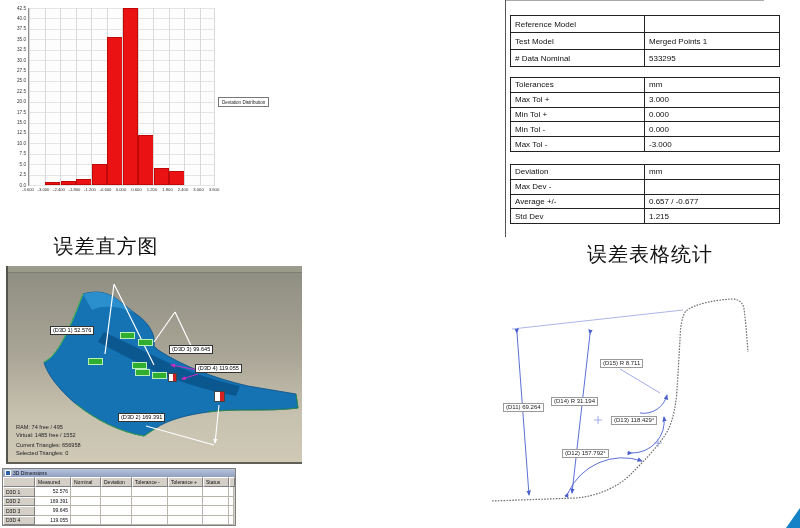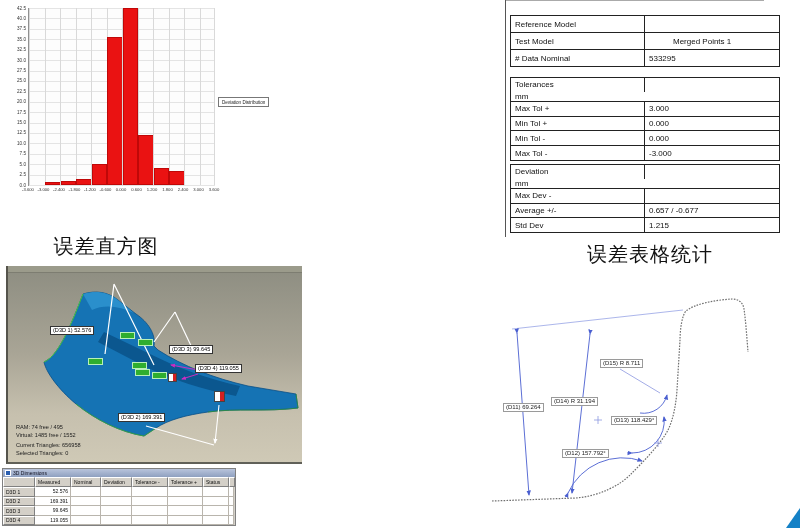--- a/index.html
+++ b/index.html
@@ -24,21 +24,21 @@
            font-family:"Liberation Serif",serif;}
   #cap-hist{left:0;top:233px;width:212px;}
   #cap-stats{left:558px;top:241px;width:184px;}
 
   
   #report{left:505px;top:0;width:295px;height:240px;}
   #report .vline{position:absolute;left:0;top:0;width:1px;height:237px;background:#555;}
   #report .topline{position:absolute;left:1px;top:0;width:258px;height:1px;background:#aaa;}
   .rtable{position:absolute;left:5px;width:268px;border:1px solid #222;}
   .rrow{display:flex;border-top:1px solid #222;}
-  .rrow:first-child{border-top:none;flex-direction:column;}
+  .rrow:first-child{border-top:none;}
   .rcell{font-size:8px;color:#111;padding-left:4px;display:flex;align-items:center;white-space:nowrap;}
   .rlabel{width:129px;border-right:1px solid #222;}
   .rvalue{flex:1;overflow:visible;}
 
   
   #cad{left:6px;top:266px;width:294px;height:196px;border-left:2px solid #55544c;border-bottom:2px solid #606058;
        background:linear-gradient(180deg,#8d8d81 0%,#a9a596 45%,#c6c0ae 75%,#cfc9b6 100%);}
   #cad .topstrip{position:absolute;left:0;top:0;width:100%;height:6px;background:#9b9b8b;border-bottom:1px solid #7d7d71;}
   .mlabel{position:absolute;background:#fff;border:1px solid #333;color:#000;
           font-size:5.6px;line-height:6.5px;padding:0 2px;white-space:nowrap;z-index:4;}
@@ -155,21 +155,21 @@
 
 <div id="report" class="abs">
   <div class="vline"></div>
   <div class="topline"></div>
 <div class="rtable" style="top:15px;">
       <div class="rrow">
         <div class="rcell rlabel" style="height:16px;">Reference Model</div>
       </div>
       <div class="rrow">
         <div class="rcell rlabel" style="height:16px;">Test Model</div>
-        <div class="rcell rvalue" style="height:16px;margin-left:24px;">Merged Points 1</div>
+        <div class="rcell rvalue" style="height:16px;">Merged Points 1</div>
       </div>
       <div class="rrow">
         <div class="rcell rlabel" style="height:16px;"># Data Nominal</div>
         <div class="rcell rvalue" style="height:16px;">533295</div>
       </div>
     </div>
     <div class="rtable" style="top:77px;">
       <div class="rrow">
         <div class="rcell rlabel" style="height:13.8px;">Tolerances</div>
         <div class="rcell rvalue" style="height:13.8px;">mm</div>

